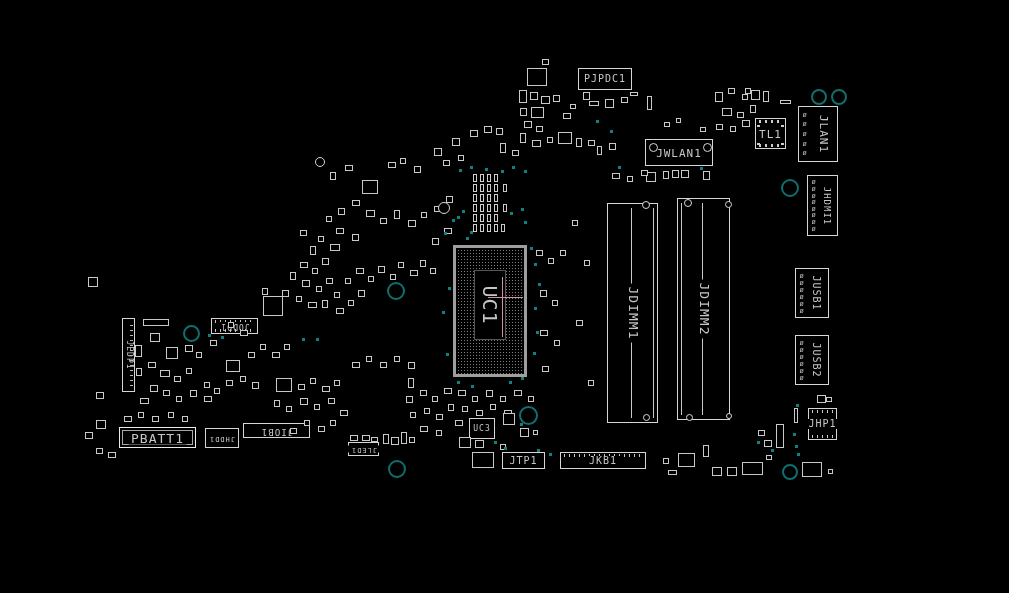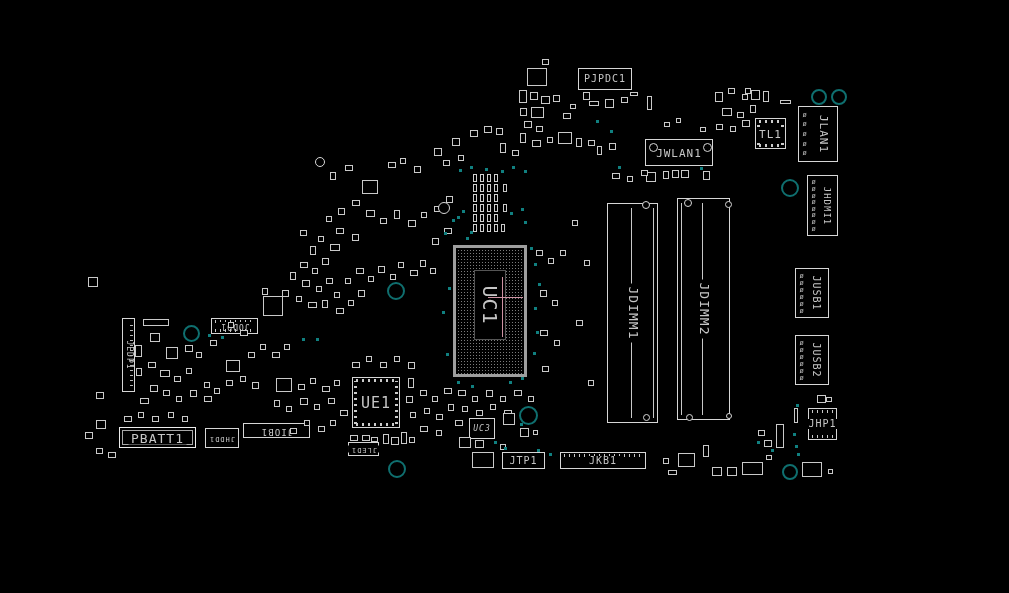--- a/index.html
+++ b/index.html
@@ -123,28 +123,21 @@
     <div class="comp" style="left: 607px; top: 203px; width: 51px; height: 220px;">
       <div class="dimm-line" style="left: 23px;"></div>
       <div class="dimm-line" style="right: 3px;"></div>
       <div class="lbl r90" style="font-size: 13px;">JDIMM1</div>
     </div>
     <div class="comp" style="left: 677px; top: 198px; width: 53px; height: 222px;">
       <div class="dimm-line" style="left: 24px;"></div>
       <div class="dimm-line" style="left: 3px;"></div>
       <div class="lbl r90" style="font-size: 13px;">JDIMM2</div>
     </div>
-    <div class="comp" style="left: 352px; top: 377px; width: 48px; height: 51px;">
-      <div class="pinstrip" style="top: 1px; left: 3px; right: 3px; height: 3px;"></div>
-      <div class="pinstrip" style="bottom: 1px; left: 3px; right: 3px; height: 3px;"></div>
-      <div class="pinstrip v" style="left: 1px; top: 3px; bottom: 3px; width: 3px;"></div>
-      <div class="pinstrip v" style="right: 1px; top: 3px; bottom: 3px; width: 3px;"></div>
-      <div class="lbl" style="font-size: 15px;">UE1</div>
-    </div>
-    <div class="comp plain" style="left: 469px; top: 418px; width: 26px; height: 21px; font-style: italic;">
+    <div class="comp plain" style="left: 469px; top: 418px; width: 26px; height: 21px;">
       <div class="lbl" style="font-size: 8px;">UC3</div>
     </div>
     <div class="comp vconn" style="left: 122px; top: 318px; width: 13px; height: 74px;">
       <div class="lbl r90" style="font-size: 8px;">JEDP1</div>
     </div>
     <div class="comp double" style="left: 119px; top: 427px; width: 77px; height: 21px;">
       <div class="lbl" style="font-size: 13px;">PBATT1</div>
     </div>
     <div class="comp plain" style="left: 205px; top: 428px; width: 34px; height: 20px;">
       <div class="lbl r180" style="font-size: 7px;">JHDD1</div>

